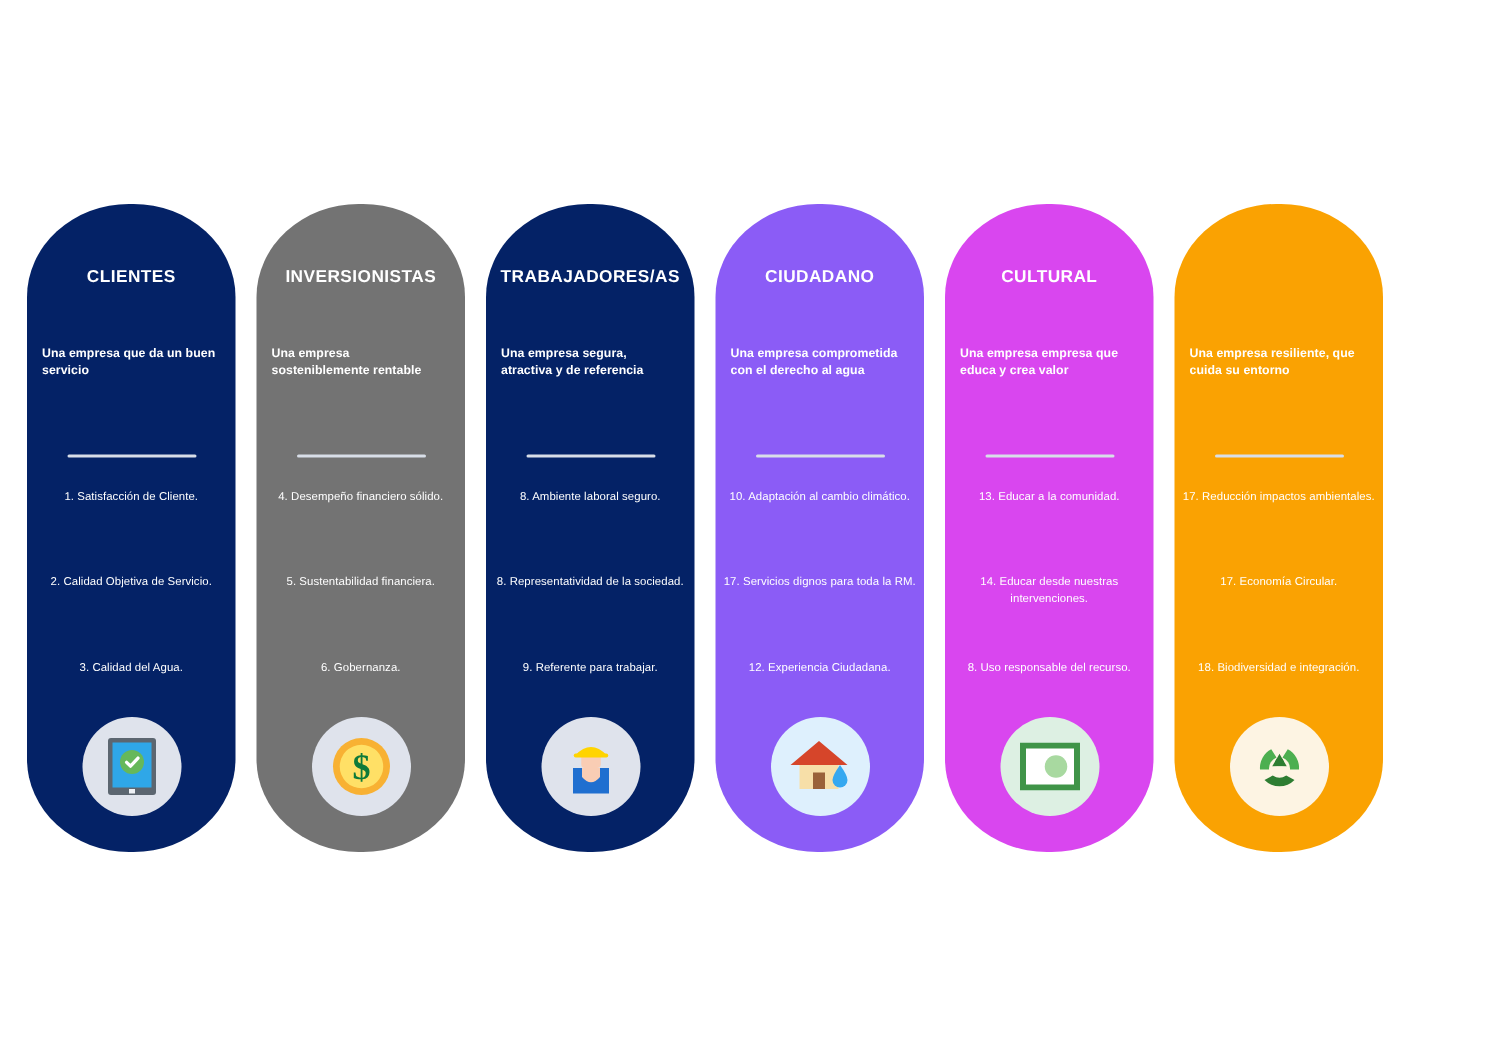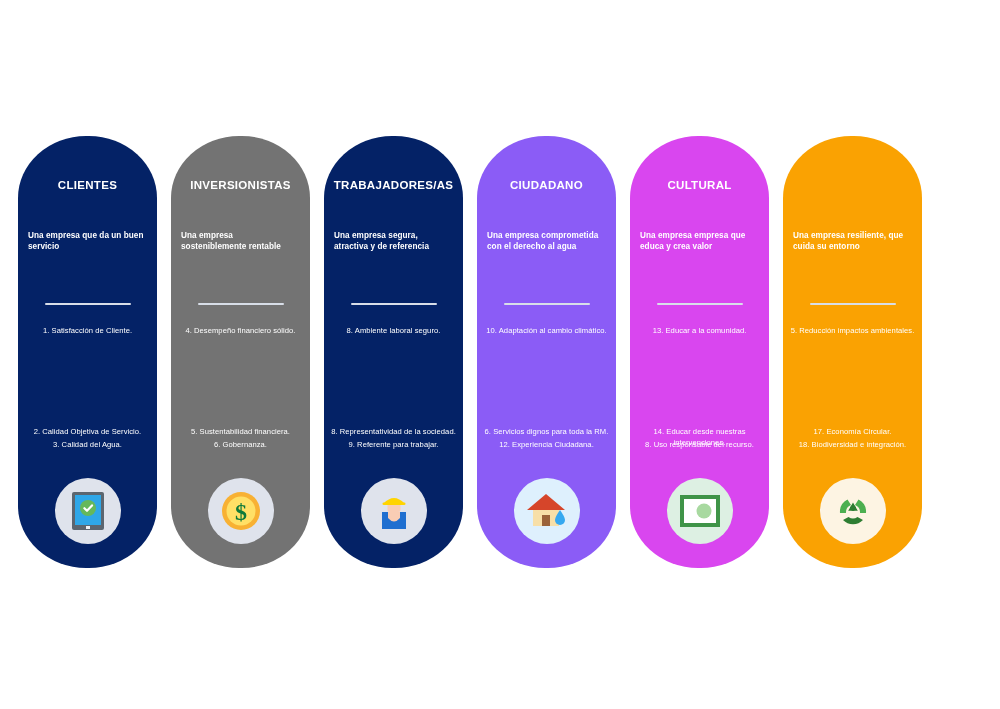--- a/index.html
+++ b/index.html
@@ -85,21 +85,21 @@
     left: 0;
     right: 0;
     text-align: center;
     color: #ffffff;
     font-size: 7.6px;
     font-weight: normal;
     line-height: 10.5px;
     letter-spacing: 0.05px;
   }
   .item.i0 { top: 0px; }
-  .item.i1 { top: 57px; margin-top: 44px; }
+  .item.i1 { top: 57px; }
   .item.i2 { top: 114px; }
 
   .icon-badge {
     position: absolute;
     left: 50%;
     transform: translateX(-50%);
     bottom: 24px;
     width: 66px;
     height: 66px;
     border-radius: 50%;
@@ -178,21 +178,21 @@
         </span>
       </div>
     </div>
 
     <div class="card" style="background: #8b5cf6;">
       <div class="card-title">CIUDADANO</div>
       <div class="card-subtitle">Una empresa comprometida con el derecho al agua</div>
       <div class="divider" style="background: rgb(216, 222, 232);"></div>
       <div class="items">
         <div class="item i0">10. Adaptación al cambio climático.</div>
-        <div class="item i1">6. Servicios dignos para toda la RM.</div>
+        <div class="item i1">17. Servicios dignos para toda la RM.</div>
         <div class="item i2">12. Experiencia Ciudadana.</div>
       </div>
       <div class="icon-badge" style="background: rgb(222, 240, 253);">
         <span>
           <svg width="44" height="40" viewBox="0 0 44 40">
             <rect x="8" y="18" width="26" height="17" fill="#f7dfa8"></rect>
             <path d="M21 3 L40 19 L2 19 Z" fill="#d6452a"></path>
             <rect x="17" y="24" width="8" height="11" fill="#9a6239"></rect>
             <path d="M35 19 q5 7 5 10 a5 5 0 0 1 -10 0 q0 -3 5 -10 z" fill="#35a8f0"></path>
           </svg>
@@ -216,21 +216,21 @@
             <circle cx="24" cy="16" r="7.5" fill="#a8d9a0"></circle>
           </svg>
         </span>
       </div>
     </div>
 
     <div class="card" style="background: rgb(250, 162, 2);">
       <div class="card-subtitle">Una empresa resiliente, que cuida su entorno</div>
       <div class="divider" style="background: rgb(216, 222, 232);"></div>
       <div class="items">
-        <div class="item i0">5. Reducción impactos ambientales.</div>
+        <div class="item i0">17. Reducción impactos ambientales.</div>
         <div class="item i1">17. Economía Circular.</div>
         <div class="item i2">18. Biodiversidad e integración.</div>
       </div>
       <div class="icon-badge" style="background: rgb(253, 244, 227);">
         <span>
           <svg width="46" height="44" viewBox="0 0 46 44">
             <path d="M10 24 A14 14 0 0 1 17.5 10.5 L21 16 A8 8 0 0 0 16 24 Z" fill="#4caf50"></path>
             <path d="M36 24 A14 14 0 0 0 28.5 10.5 L25 16 A8 8 0 0 1 30 24 Z" fill="#4caf50"></path>
             <path d="M13 31 A14 14 0 0 0 33 31 L27.5 28 A8 8 0 0 1 18.5 28 Z" fill="#2e7d32"></path>
             <g transform="translate(23,19) scale(0.62)">

